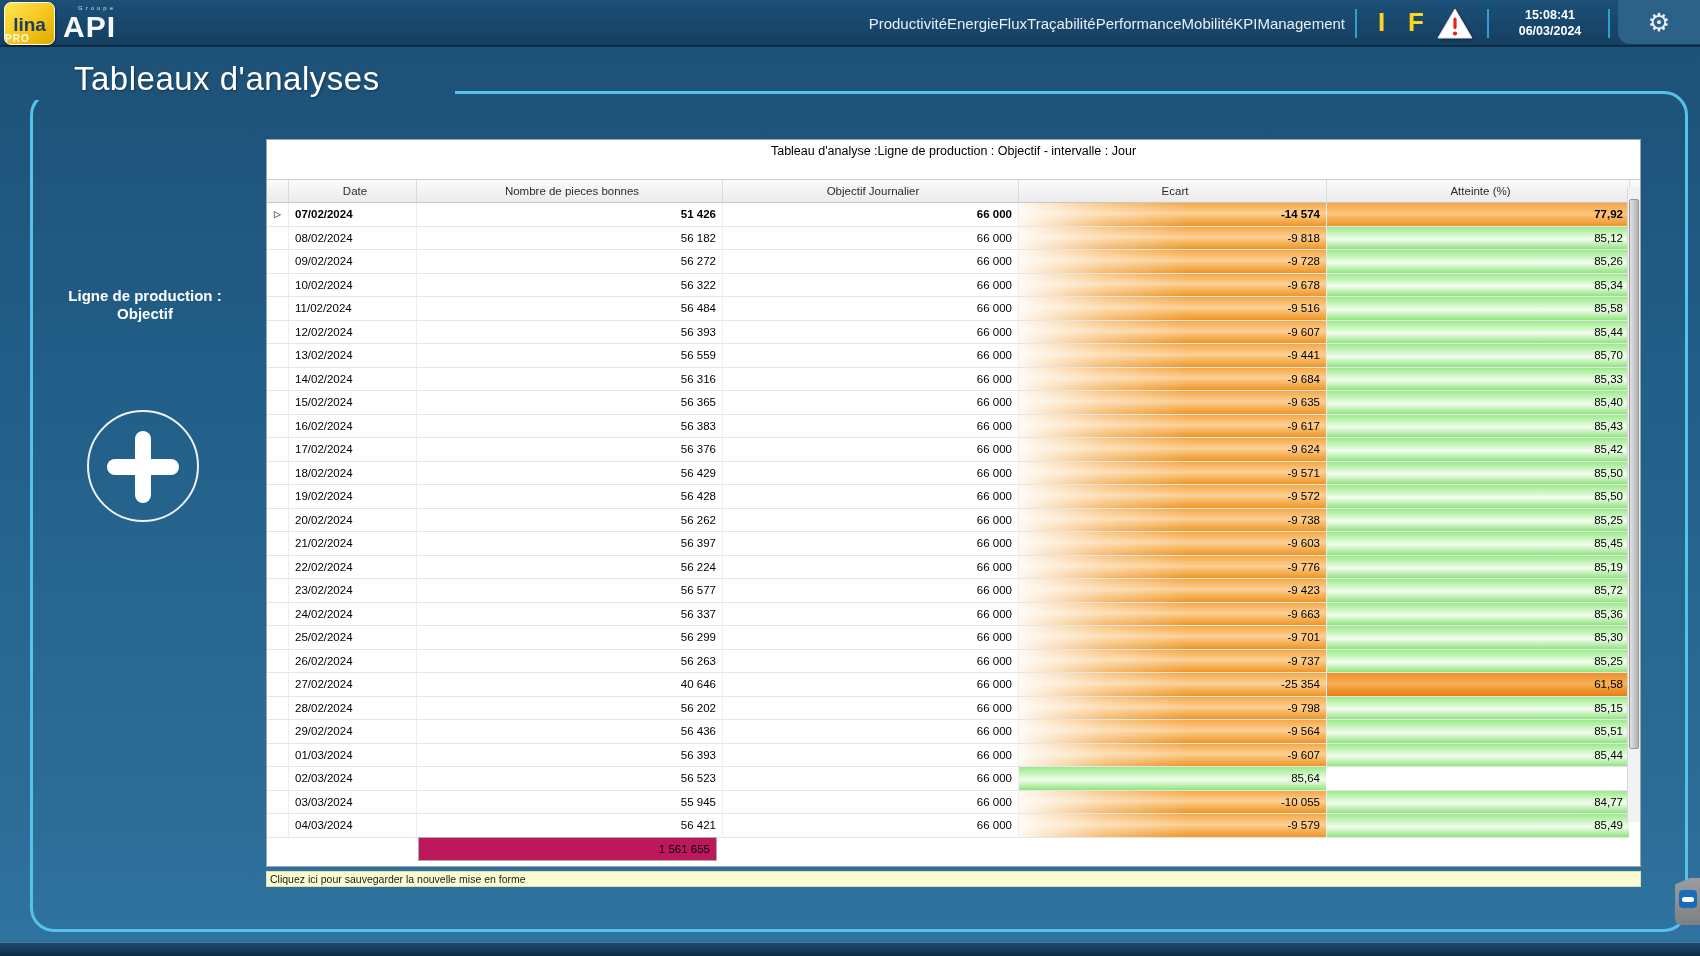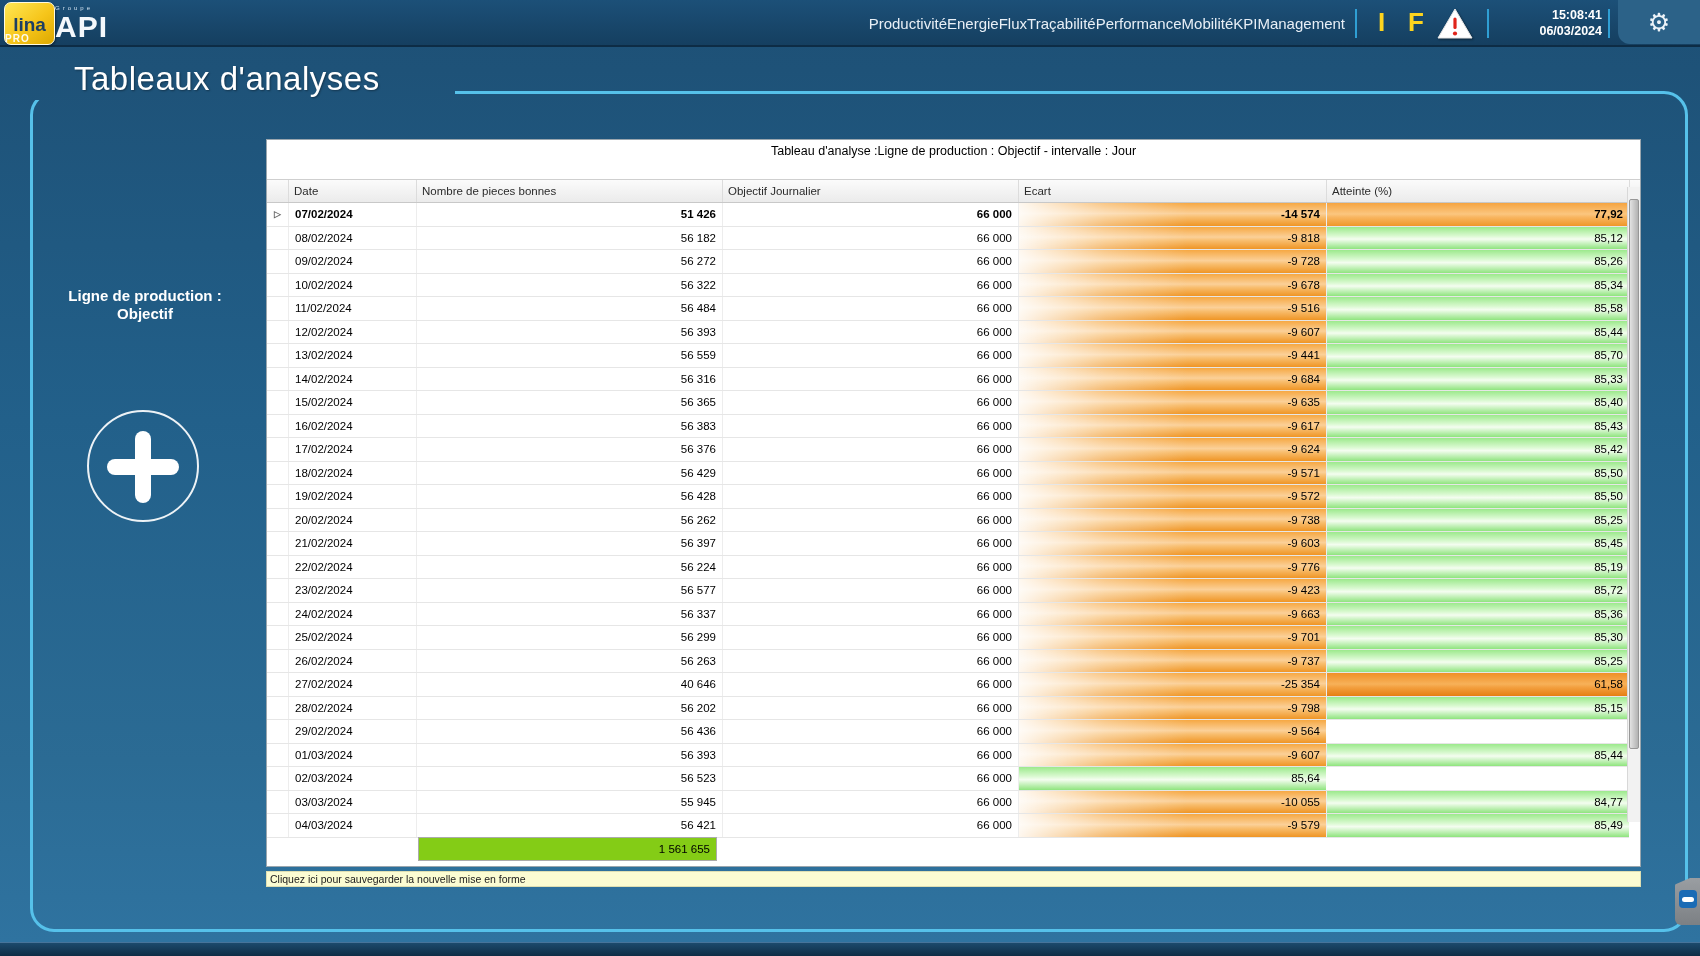--- a/index.html
+++ b/index.html
@@ -18,38 +18,38 @@
   }
   .logo { position: absolute; left: 4px; top: 1px; height: 45px; display: flex; align-items: center; }
   .logo-yellow {
     width: 51px; height: 43px; border-radius: 7px;
     background: linear-gradient(140deg, #ffe755 0%, #f6c51a 55%, #dca800 100%);
     border: 1px solid #fffbe0; display: flex; flex-direction: column; align-items: center; justify-content: flex-end;
     box-shadow: 1px 1px 2px rgba(0,0,0,.4);
   }
   .logo-yellow .lina { font-size: 19px; font-weight: 700; color: #1c3f63; line-height: 17px; }
   .logo-yellow .pro  { font-size: 10px; font-weight: 700; color: #fdfbee; letter-spacing: 1px; line-height: 11px; align-self: flex-start; }
-  .logo-api { margin-left: 0; display: flex; flex-direction: column; align-items: flex-start; }
+  .logo-api { margin-left: 8px; display: flex; flex-direction: column; align-items: flex-end; }
   .logo-api .groupe { font-size: 6px; letter-spacing: 3px; color: #cfe0ee; line-height: 7px; }
   .logo-api .api { font-size: 30px; font-weight: 700; color: #f4f8fc; line-height: 30px; letter-spacing: 1px; }
 
   nav.mainnav {
     position: absolute; left: 135px; top: 0; width: 1210px; height: 47px;
     display: flex; align-items: center; justify-content: flex-end;
   }
   .nav-item { color: #e8eff6; font-size: 15px; cursor: pointer; white-space: nowrap; }
 
   .nav-right { position: absolute; right: 0; top: 0; width: 360px; height: 47px; }
   .vdiv { position: absolute; top: 9px; width: 2px; height: 29px; background: #2f9fd4; }
   .vdiv1 { left: 15px; } .vdiv2 { left: 147px; } .vdiv3 { left: 268px; }
   .ind { position: absolute; top: 7px; font-size: 26px; font-weight: 700; color: #fdd41e; }
   .ind-i { left: 38px; } .ind-f { left: 68px; }
   .alert { position: absolute; left: 96px; top: 8px; width: 38px; height: 32px; cursor: pointer;
            filter: drop-shadow(1px 1px 1px rgba(0,0,0,.45)); }
-  .clock { position: absolute; left: 158px; top: 7px; width: 104px; text-align: right;
+  .clock { position: absolute; left: 158px; top: 7px; width: 104px; text-align: center;
            color: #ffffff; font-size: 12.5px; font-weight: 700; line-height: 16px; }
   .gear-btn { position: absolute; left: 278px; top: 0; width: 82px; height: 44px;
               background: #2c6288; border-radius: 0 0 0 12px;
               display: flex; align-items: center; justify-content: center; cursor: pointer; }
   .gear-glyph { color: #eef4f9; font-size: 25px; line-height: 25px; }
 
   
   .panel-frame {
     position: absolute; left: 30px; top: 91px; width: 1658px; height: 841px;
     border: 3px solid #56c1ea; border-radius: 24px; z-index: 1;
@@ -82,21 +82,21 @@
     position: absolute; left: 266px; top: 139px; width: 1375px; height: 728px;
     background: #ffffff; border: 1px solid #9aa6ae; z-index: 5;
   }
   .t-title { height: 40px; line-height: 23px; text-align: center; font-size: 12.5px; color: #000;
              background: #fff; border-bottom: 1px solid #cfcfcf; }
   .t-head {
     display: grid; grid-template-columns: 21px 128px 306px 296px 308px 303px 11px;
     height: 23px; background: linear-gradient(180deg, #fbfbfb, #ebebeb);
     border-bottom: 1px solid #c8c8c8; font-size: 11.5px; color: #2b2b2b;
   }
-  .t-head span { line-height: 22px; padding-left: 5px; border-left: 1px solid #dcdcdc; overflow: hidden; white-space: nowrap; cursor: pointer; }
+  .t-head span { line-height: 22px; padding-left: 5px; border-left: 1px solid #dcdcdc; overflow: hidden; white-space: nowrap; cursor: pointer; text-align: center; }
   .t-head span:first-child { border-left: none; }
   .t-rows { position: relative; width: 1362px; }
   .trow {
     display: grid; grid-template-columns: 21px 128px 306px 296px 308px 303px;
     height: 23.5px; border-bottom: 1px solid #e6e6e6; font-size: 11.5px; color: #000; cursor: pointer;
   }
   .trow span { line-height: 22px; border-left: 1px solid #ededed; overflow: hidden; white-space: nowrap; }
   .trow span.c-marker { border-left: none; text-align: center; color: #666; font-size: 9px; line-height: 23px; }
   .c-date { padding-left: 6px; }
   .c-num  { text-align: right; padding-right: 6px; }
@@ -119,21 +119,21 @@
     position: absolute; right: 0; top: 47px; width: 13px; height: 635px;
     background: #f2f2f2; border-left: 1px solid #d8d8d8;
   }
   .scroll-thumb {
     position: absolute; left: 1px; top: 12px; width: 10px; height: 550px;
     background: linear-gradient(90deg, #e2e2e2, #b2b2b2); border: 1px solid #979797; border-radius: 2px;
     cursor: grab;
   }
   .total-box {
     position: absolute; left: 151px; top: 697px; width: 299px; height: 24px;
-    background: #84cc16; border: 1px solid #ababab;
+    background: #be185d; border: 1px solid #ababab;
     font-size: 11.5px; text-align: right; line-height: 22px; padding-right: 6px; color: #000;
   }
   .save-strip {
     position: absolute; left: 266px; top: 871px; width: 1375px; height: 16px; z-index: 6;
     background: #fbfcd2; border: 1px solid #dedfb2;
     font-size: 10.5px; color: #1a1a1a; line-height: 14px; padding-left: 3px; cursor: pointer;
     overflow: hidden; white-space: nowrap;
   }
 
   
@@ -399,20 +399,21 @@
         <span class="c-num">66 000</span>
         <span class="c-num c-ecart">-9 798</span>
         <span class="c-num att-ok">85,15</span>
       </div>
       <div class="trow">
         <span class="c-marker"></span>
         <span class="c-date">29/02/2024</span>
         <span class="c-num">56 436</span>
         <span class="c-num">66 000</span>
         <span class="c-num c-ecart">-9 564</span>
+        <span class="c-num att-ok">85,51</span>
       </div>
       <div class="trow">
         <span class="c-marker"></span>
         <span class="c-date">01/03/2024</span>
         <span class="c-num">56 393</span>
         <span class="c-num">66 000</span>
         <span class="c-num c-ecart">-9 607</span>
         <span class="c-num att-ok">85,44</span>
       </div>
       <div class="trow">

